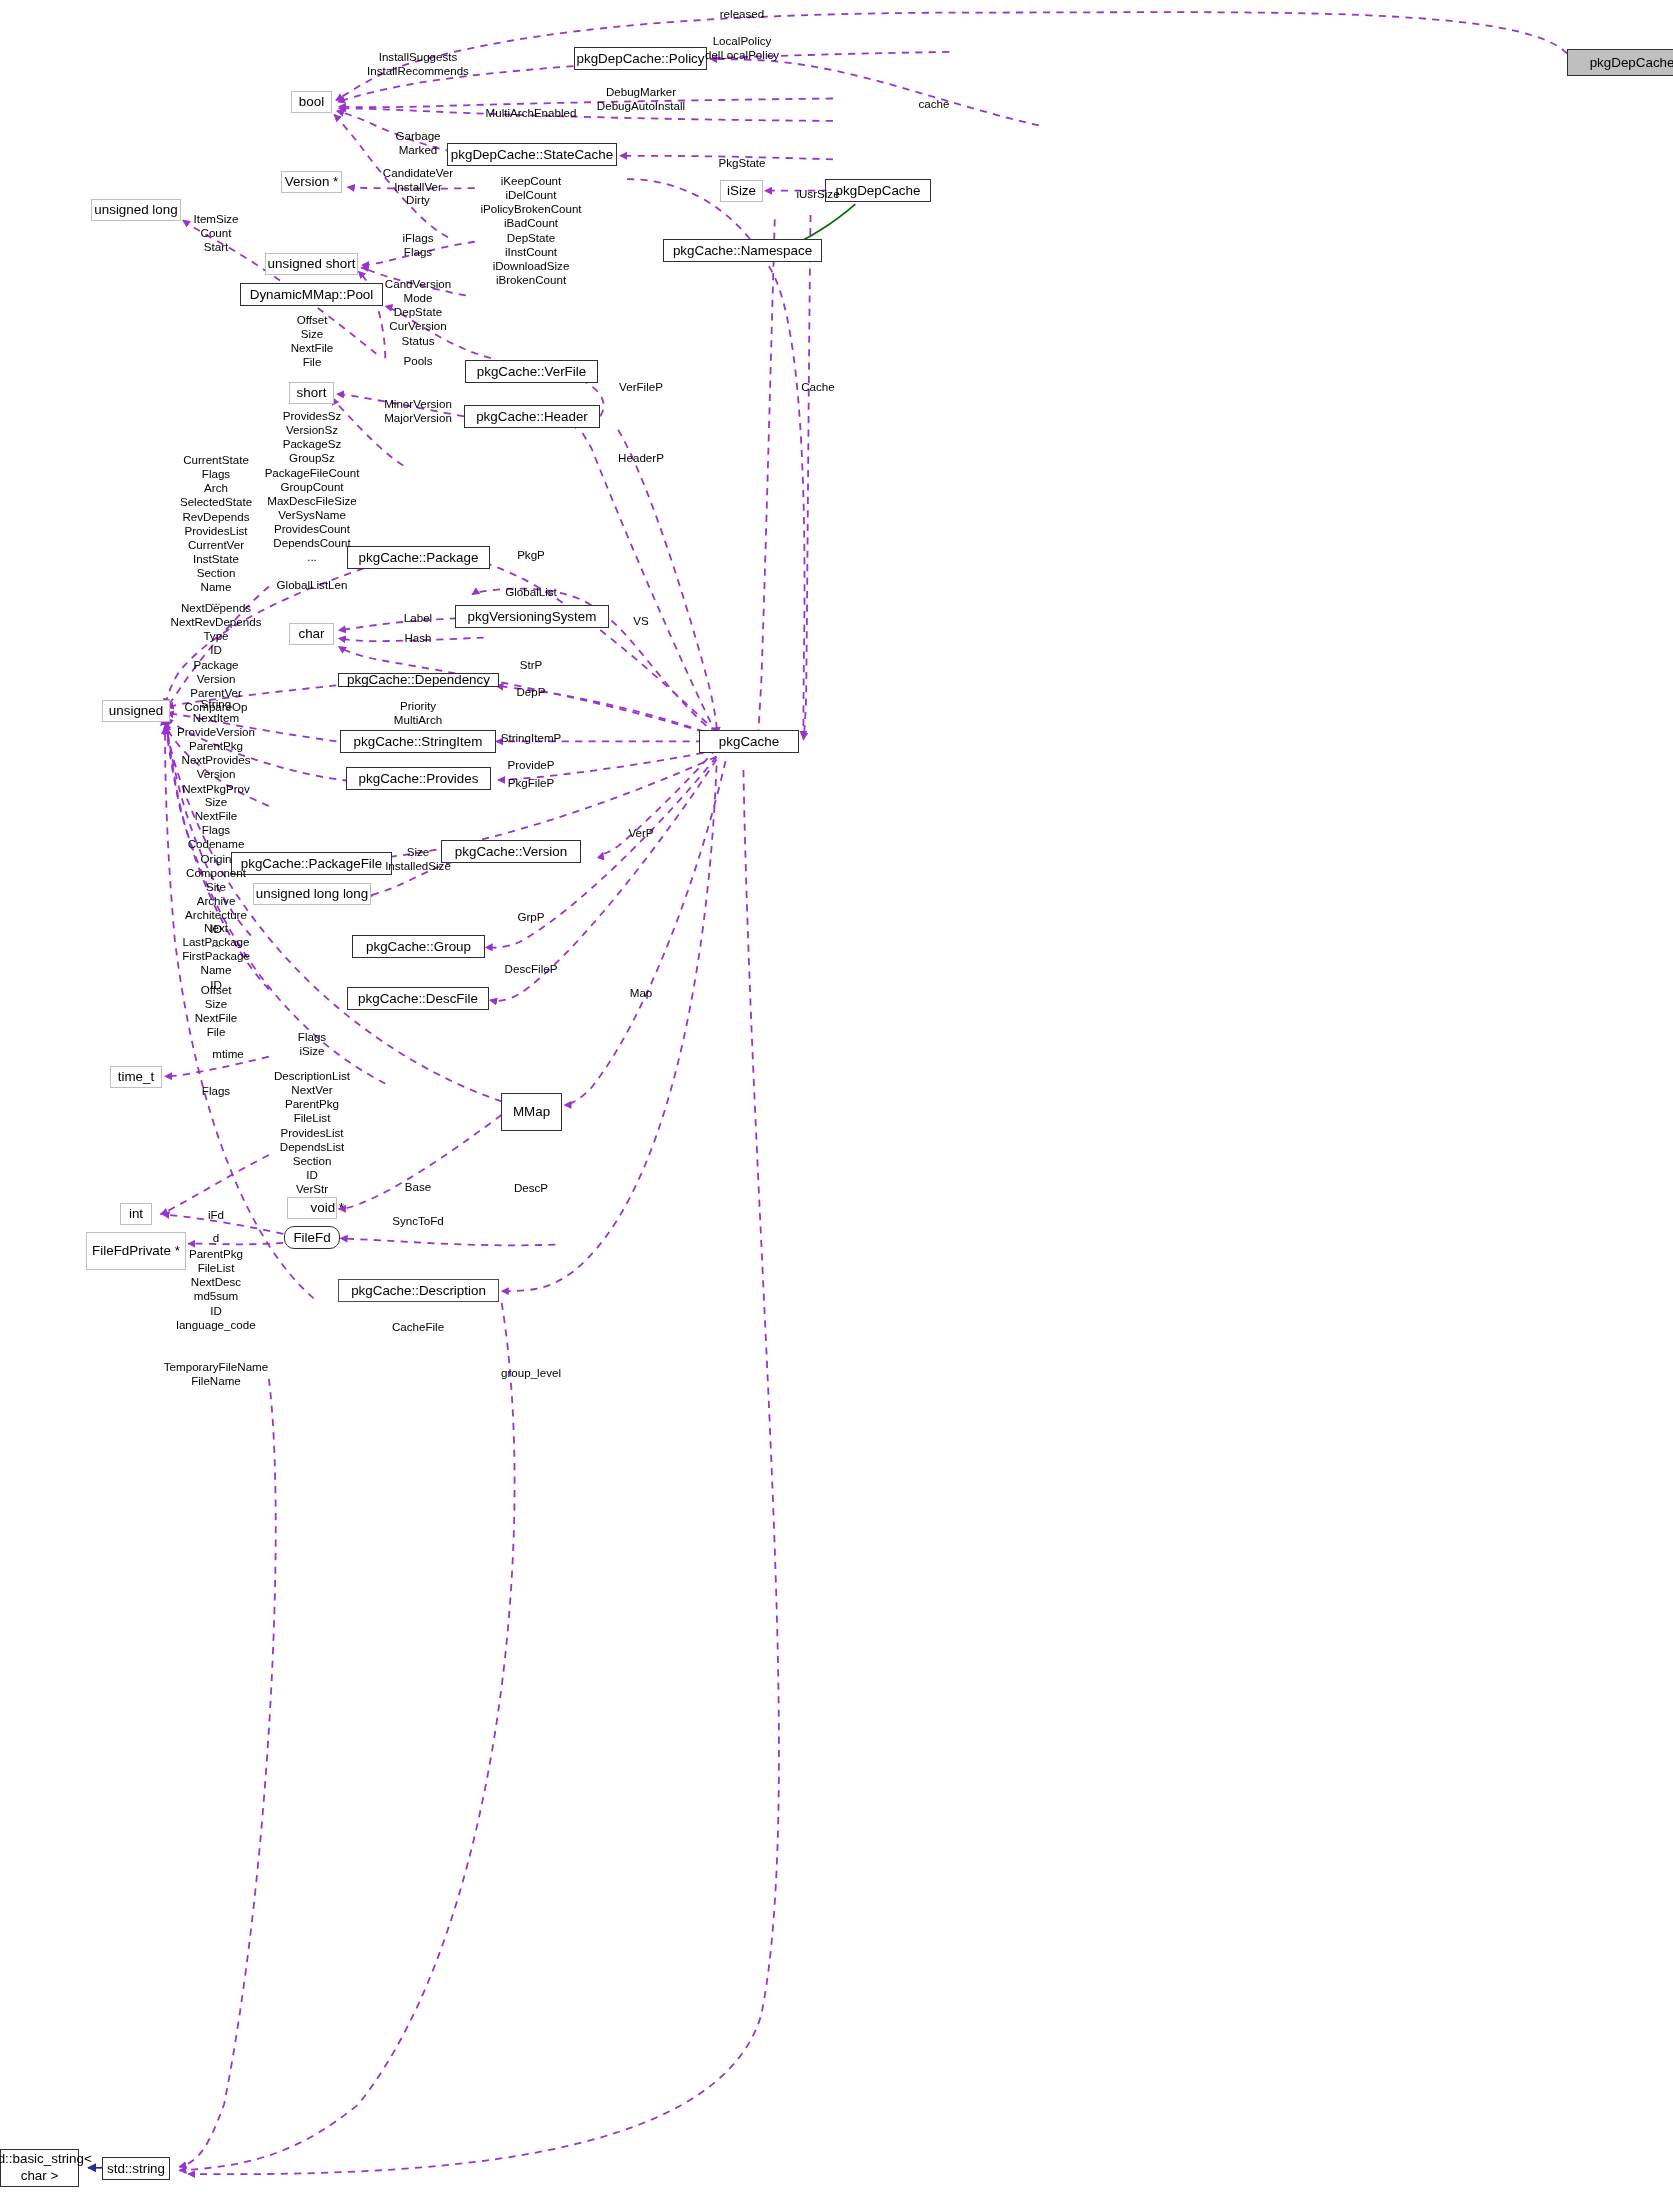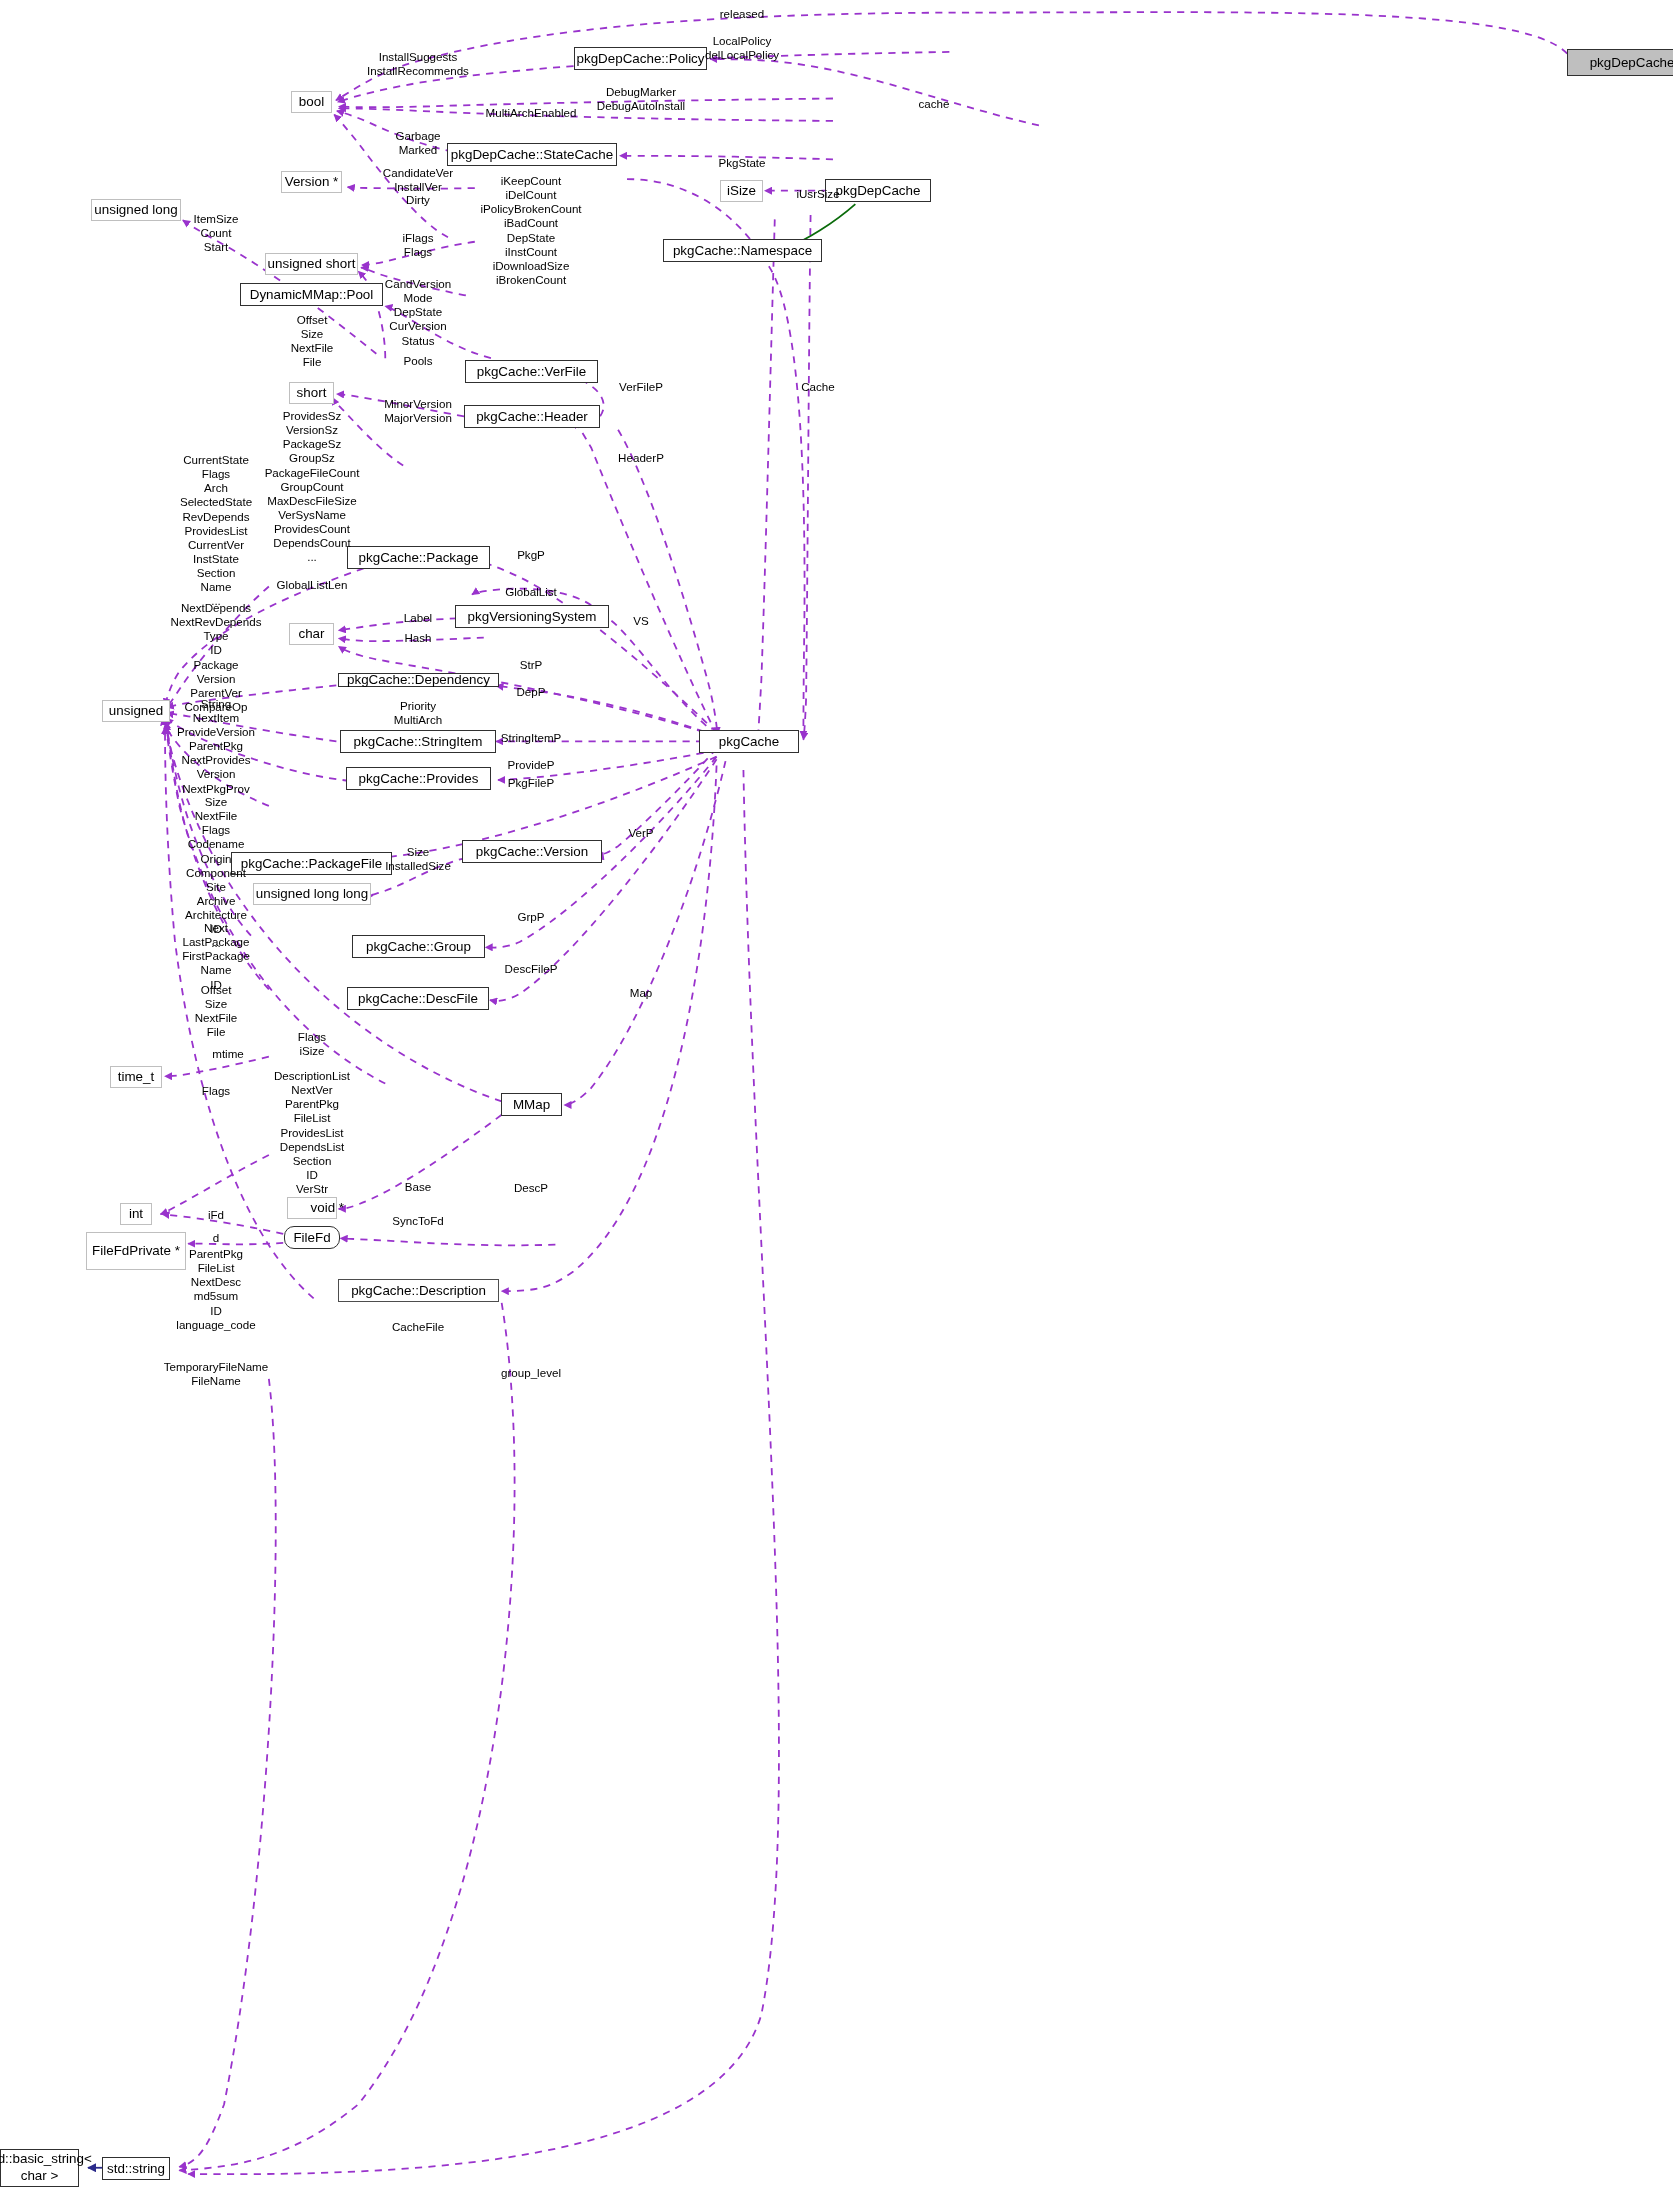--- a/index.html
+++ b/index.html
@@ -231,27 +231,27 @@
       <div class="node builtin" style="left: 289px; top: 382px; width: 45px; height: 21.5px;">short</div>
       <div class="node klass" style="left: 464px; top: 405px; width: 136px; height: 23px;">pkgCache::Header</div>
       <div class="node klass" style="left: 347px; top: 546px; width: 143px; height: 23px;">pkgCache::Package</div>
       <div class="node klass" style="left: 455px; top: 605px; width: 154px; height: 23px;">pkgVersioningSystem</div>
       <div class="node builtin" style="left: 289px; top: 623px; width: 45px; height: 21.5px;">char</div>
       <div class="node klass" style="left: 338px; top: 673px; width: 161px; height: 14px;">pkgCache::Dependency</div>
       <div class="node builtin" style="left: 102px; top: 700px; width: 68px; height: 21.5px;">unsigned</div>
       <div class="node klass" style="left: 340px; top: 730px; width: 156px; height: 23px;">pkgCache::StringItem</div>
       <div class="node klass" style="left: 699px; top: 730px; width: 100px; height: 23px;">pkgCache</div>
       <div class="node klass" style="left: 346px; top: 767px; width: 145px; height: 23px;">pkgCache::Provides</div>
-      <div class="node klass" style="left: 462px; top: 840px; width: 140px; height: 23px;">pkgCache::Version</div>
+      <div class="node klass" style="left: 441px; top: 840px; width: 140px; height: 23px;">pkgCache::Version</div>
       <div class="node klass" style="left: 231px; top: 852px; width: 161px; height: 23px;">pkgCache::PackageFile</div>
       <div class="node builtin" style="left: 253px; top: 883px; width: 118px; height: 21.5px;">unsigned long long</div>
       <div class="node klass" style="left: 352px; top: 935px; width: 133px; height: 23px;">pkgCache::Group</div>
       <div class="node klass" style="left: 347px; top: 987px; width: 142px; height: 23px;">pkgCache::DescFile</div>
       <div class="node builtin" style="left: 110px; top: 1066px; width: 52px; height: 21.5px;">time_t</div>
-      <div class="node klass" style="left: 501px; top: 1093px; width: 61px; height: 23px;">MMap</div>
+      <div class="node klass" style="left: 501px; top: 1093px; width: 61px; height: 38px;">MMap</div>
       <div class="node builtin" style="left: 287px; top: 1197px; width: 50px; height: 21.5px; padding-left: 36px;">void *</div>
       <div class="node builtin" style="left: 120px; top: 1203px; width: 32px; height: 21.5px;">int</div>
       <div class="node klass" style="left: 284px; top: 1226px; width: 56px; height: 23px; border-radius: 10px;">FileFd</div>
       <div class="node builtin" style="left: 86px; top: 1232px; width: 100px; height: 38px;">FileFdPrivate *</div>
       <div class="node klass2" style="left: 338px; top: 1279px; width: 161px; height: 23px;">pkgCache::Description</div>
       <div class="node klass multiline" style="left: 0px; top: 2149px; width: 79px; height: 38px;">
         <span>std::basic_string&lt;</span>
         <span>char &gt;</span>
       </div>
       <div class="node klass" style="left: 102px; top: 2157px; width: 68px; height: 23px;">std::string</div>

